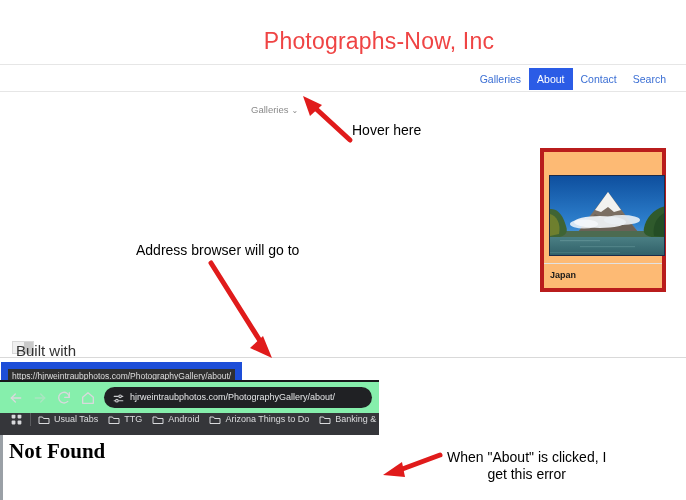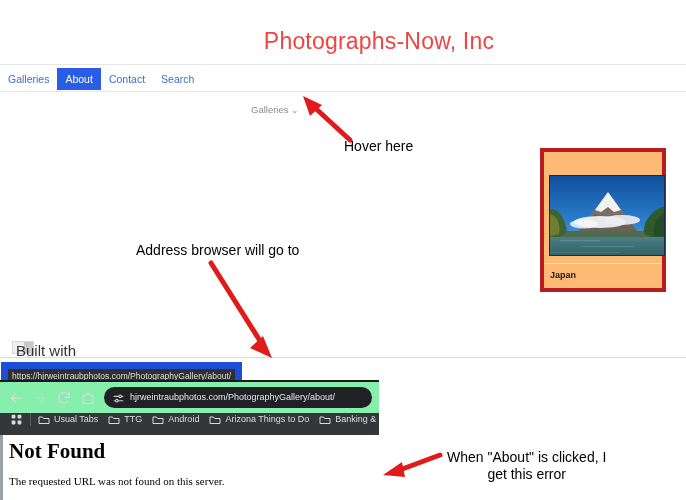--- a/index.html
+++ b/index.html
@@ -44,21 +44,21 @@
     height: 1px;
     background: #e6e6e6;
   }
   .rule-top   { top: 64px; }
   .rule-bot   { top: 91px; }
 
   .navbar {
     position: absolute;
     left: 0; top: 68px;
     width: 674px;
-    text-align: left;
+    text-align: right;
     font-size: 0;
     white-space: nowrap;
   }
   .nav-item {
     display: inline-block;
     font-size: 10.5px;
     color: #3b6fd4;
     padding: 5px 8px;
     font-family: "Liberation Sans", sans-serif;
     line-height: 12px;
@@ -282,21 +282,21 @@
 
   
   .anno {
     position: absolute;
     color: #000000;
     font-family: "Liberation Sans", sans-serif;
     font-size: 14px;
     line-height: 17px;
     white-space: pre;
   }
-  .anno-hover    { left: 344px; top: 122px; margin-top: 16px; }
+  .anno-hover    { left: 352px; top: 122px; }
   .anno-address  { left: 136px; top: 242px; }
   .anno-error    { left: 447px; top: 449px; text-align: center; }
 
   .arrow-svg {
     position: absolute;
     overflow: visible;
     pointer-events: none;
   }
   .arrow-hover   { left: 300px; top: 96px;  width: 60px;  height: 48px; }
   .arrow-address { left: 206px; top: 258px; width: 70px;  height: 100px; }
@@ -426,21 +426,20 @@
             <path d="M2 17V4h7l2 3h11v10z"></path>
           </svg></span><span>Android</span></span><span class="bm-item"><span class="bm-folder"><svg width="12" height="10" viewBox="0 0 24 20" fill="none" stroke="currentColor" stroke-width="2">
             <path d="M2 17V4h7l2 3h11v10z"></path>
           </svg></span><span>Arizona Things to Do</span></span><span class="bm-item"><span class="bm-folder"><svg width="12" height="10" viewBox="0 0 24 20" fill="none" stroke="currentColor" stroke-width="2">
             <path d="M2 17V4h7l2 3h11v10z"></path>
           </svg></span><span>Banking &amp; Financ</span></span>
   </div>
 
   <div class="bw-page">
     <div class="err-title">Not Found</div>
-    <div class="err-body">The requested URL was not found on this server.</div>
   </div>
 </div>
 
 <svg class="arrow-svg arrow-hover" viewBox="0 0 60 48">
   <line x1="50" y1="44" x2="13" y2="10" stroke="#e01b1b" stroke-width="5" stroke-linecap="round"></line>
   <polygon points="3,0 22,9 10,20" fill="#e01b1b"></polygon>
 </svg>
 <div class="anno anno-hover">Hover here</div>
 
 <svg class="arrow-svg arrow-address" viewBox="0 0 70 100">

